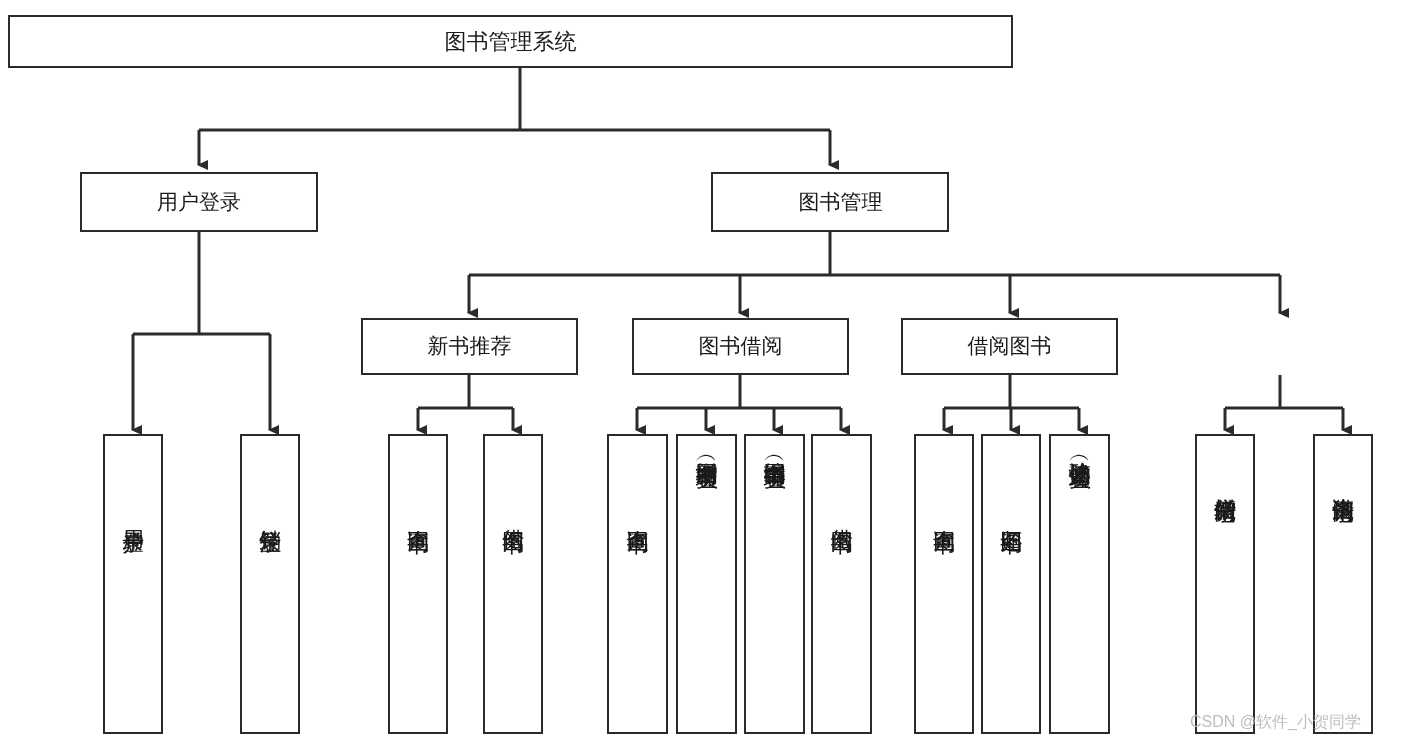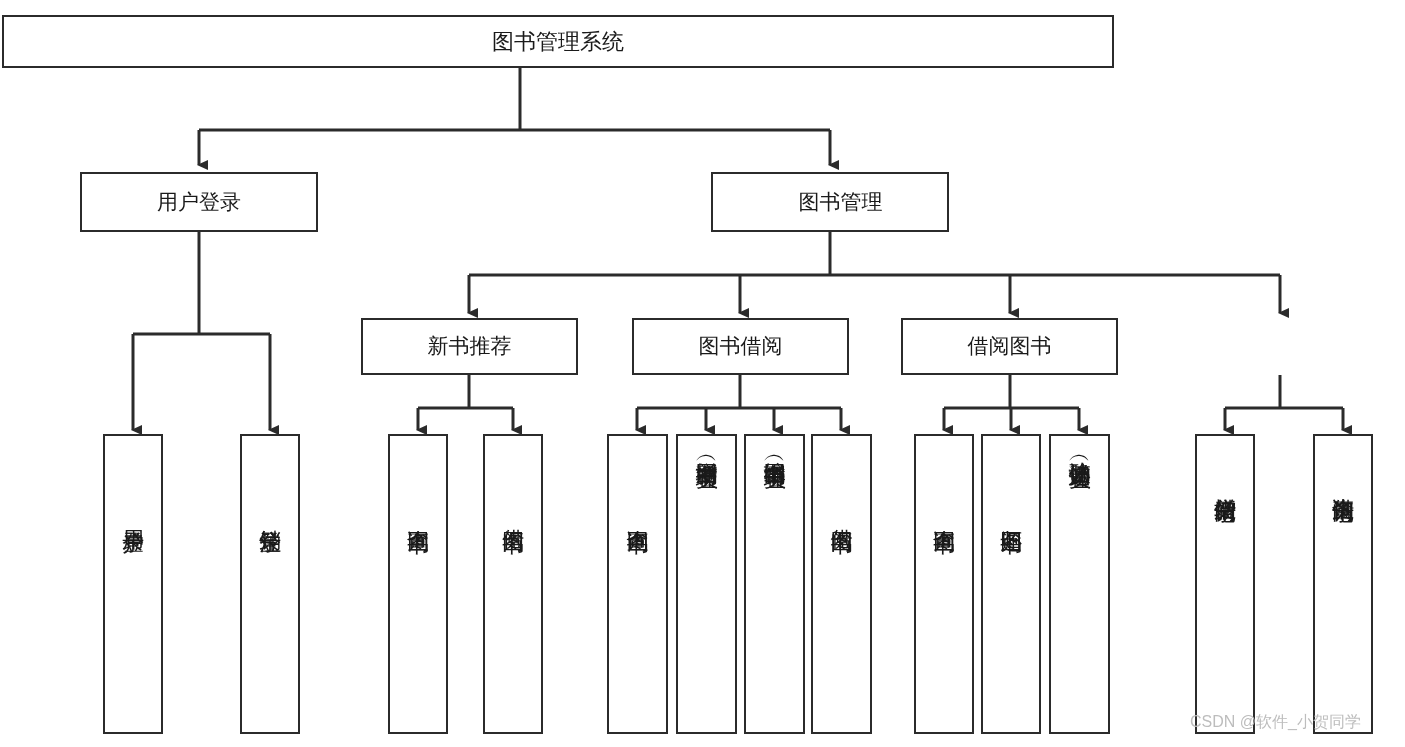--- a/index.html
+++ b/index.html
@@ -121,21 +121,21 @@
       <path d="M1011,408 L1011,430" marker-end="url(#arrow)"></path>
       <path d="M1079,408 L1079,430" marker-end="url(#arrow)"></path>
 
       <path d="M1280,375 L1280,408"></path>
       <path d="M1225,408 L1343,408"></path>
       <path d="M1225,408 L1225,430" marker-end="url(#arrow)"></path>
       <path d="M1343,408 L1343,430" marker-end="url(#arrow)"></path>
     </g>
   </svg>
 
-  <div class="node-box node-h node-root" style="left:2px; top:15px; width:1112px; height:53px;">
+  <div class="node-box node-h node-root" style="left:8px; top:15px; width:1005px; height:53px;">
     <span class="node-label">图书管理系统</span>
   </div>
 
   <div class="node-box node-h" style="left:80px; top:172px; width:238px; height:60px;">
     <span class="node-label">用户登录</span>
   </div>
   <div class="node-box node-h" style="left:711px; top:172px; width:238px; height:60px;padding-left:21px;">
     <span class="node-label">图书管理</span>
   </div>
 

